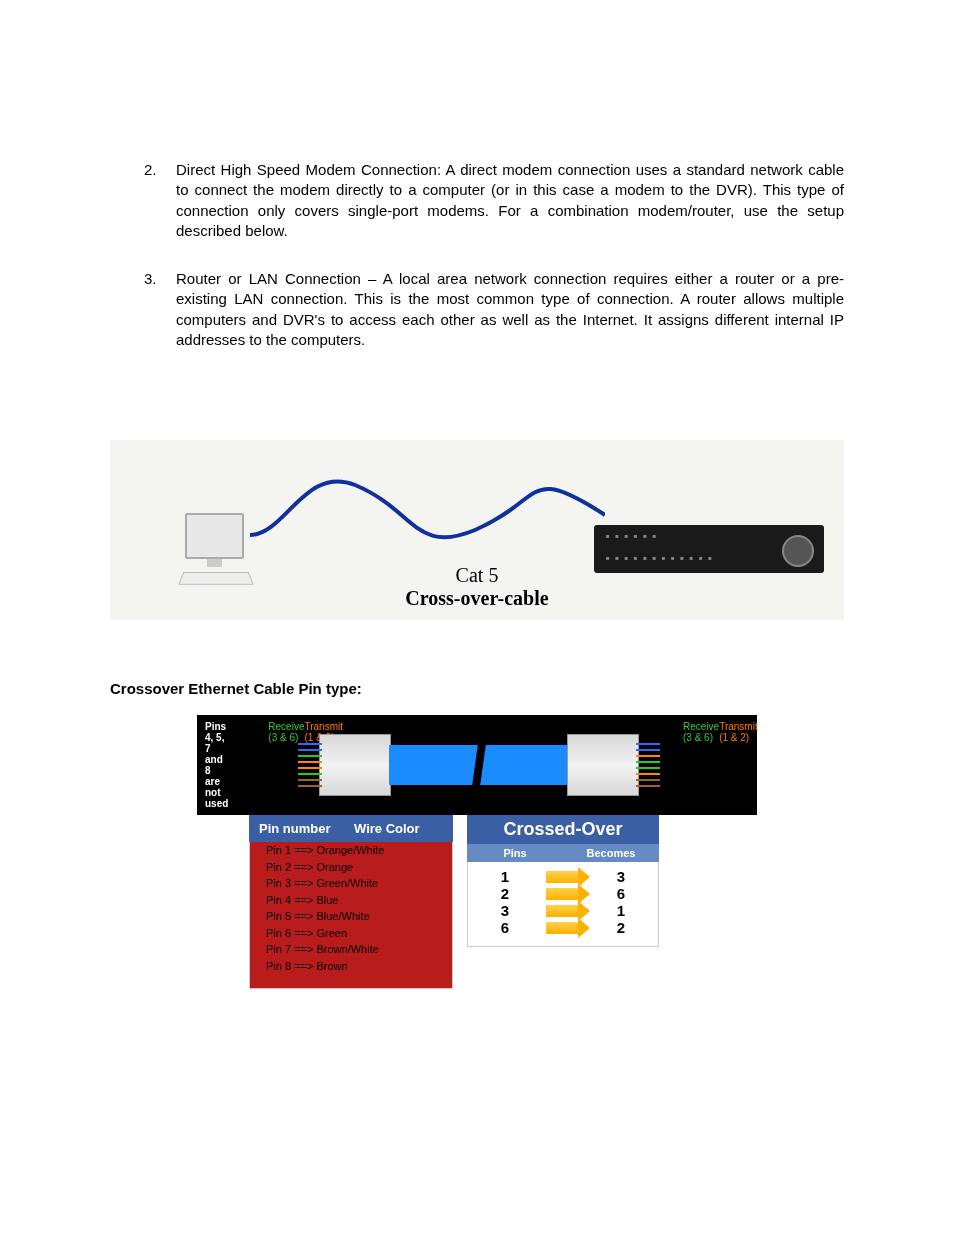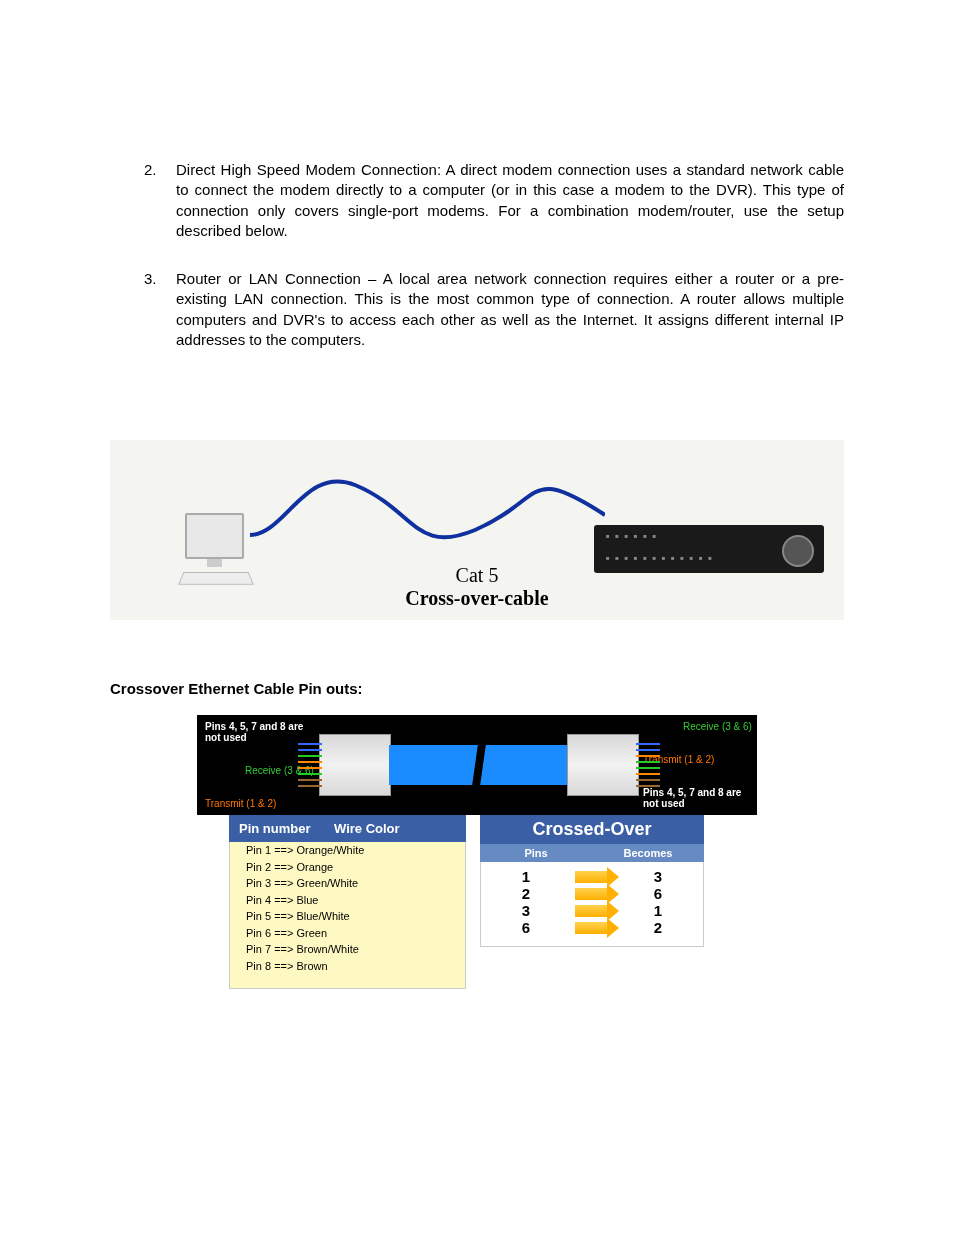--- a/index.html
+++ b/index.html
@@ -126,21 +126,21 @@
     background: #000;
     height: 100px;
     position: relative;
     display: flex;
   }
   .d2-side-labels {
     width: 110px;
     font-size: 10px;
     padding: 6px 4px 6px 8px;
     display: flex;
-    flex-direction: column;
+    flex-direction: row;
     justify-content: space-between;
   }
   .d2-side-labels.right { text-align: left; padding-left: 4px; }
   .lbl-white { color: #fff; font-weight: bold; line-height: 1.1; }
   .lbl-green { color: #3c3; margin-left: 40px; }
   .lbl-orange { color: #f70; }
   .d2-connector-area {
     flex: 1;
     position: relative;
     display: flex;
@@ -183,41 +183,42 @@
     background: #000;
     transform: skewX(-8deg);
   }
 
   .d2-bottom {
     display: flex;
     gap: 14px;
     margin-top: 0;
   }
   .panel {
-    background: #fef9c3;
-    width: 237px;
+    background: #b91c1c;
+    width: 204px;
+    margin-left: 20px;
   }
   .panel-header {
     background: #3a5fa4;
     color: #fff;
     font-weight: bold;
     font-size: 13px;
     padding: 6px 10px;
     display: flex;
   }
   .panel-header span:first-child { width: 95px; }
   .panel-body {
     border: 1px solid #ccc;
     border-top: none;
     padding: 0 16px 14px 16px;
     font-size: 11px;
     line-height: 1.5;
   }
   .panel2 {
-    width: 224px;
+    width: 192px;
   }
   .panel2-title {
     background: #3a5fa4;
     color: #fff;
     font-size: 18px;
     font-weight: bold;
     text-align: center;
     padding: 4px 0;
   }
   .panel2-sub {
@@ -282,21 +283,21 @@
     <div class="dvr">
       <div class="dvr-row r1">■ ■ ■ ■ ■ ■</div>
       <div class="dvr-row r2">■ ■ ■ ■ ■ ■ ■ ■ ■ ■ ■ ■</div>
     </div>
     <div class="diagram1-caption">
       <div>Cat 5</div>
       <div>Cross-over-cable</div>
     </div>
   </div>
 
-  <div class="section-heading">Crossover Ethernet Cable Pin outs:</div>
+  <div class="section-heading">Crossover Ethernet Cable Pin type:</div>
 
   <div class="diagram2">
     <div class="d2-top">
       <div class="d2-side-labels">
         <div class="lbl-white">Pins 4, 5, 7 and 8 are not used</div>
         <div class="lbl-green">Receive (3 &amp; 6)</div>
         <div class="lbl-orange">Transmit (1 &amp; 2)</div>
       </div>
       <div class="d2-connector-area">
         <div class="rj45 left">

